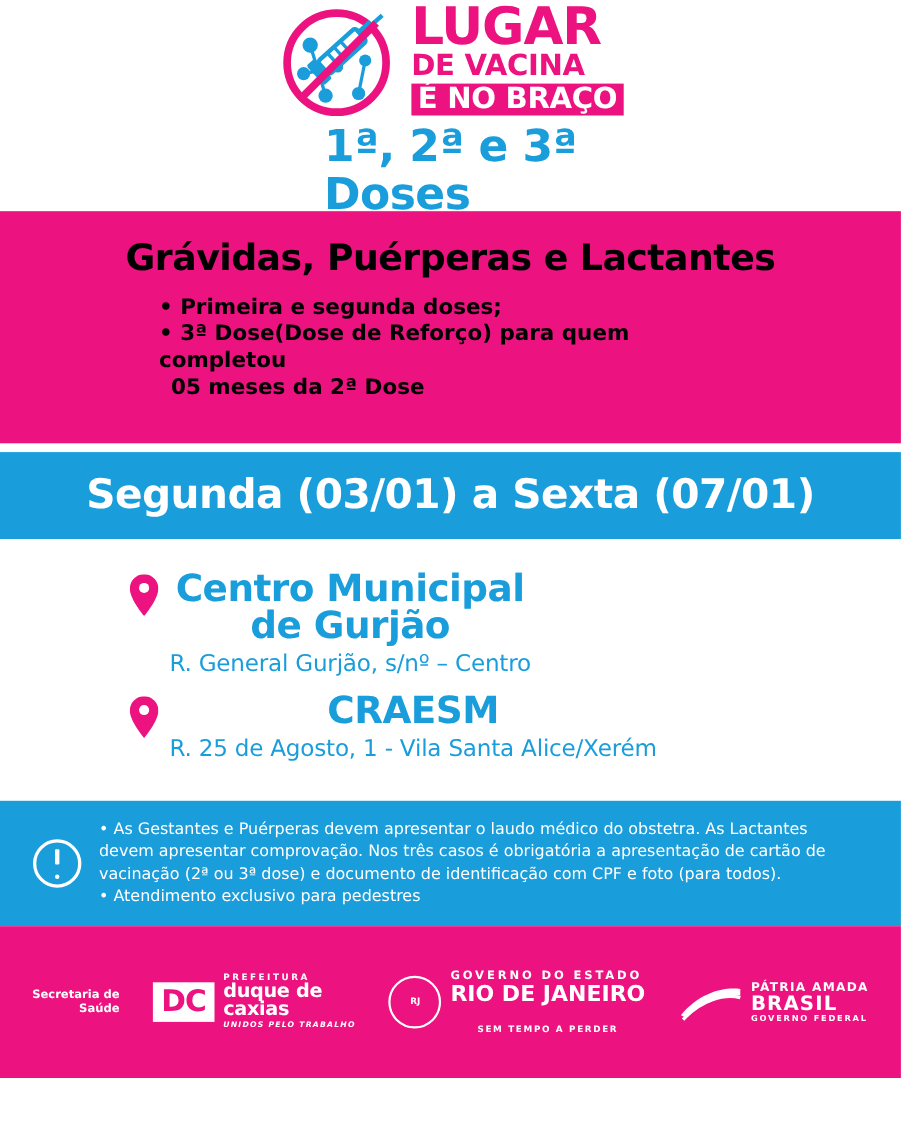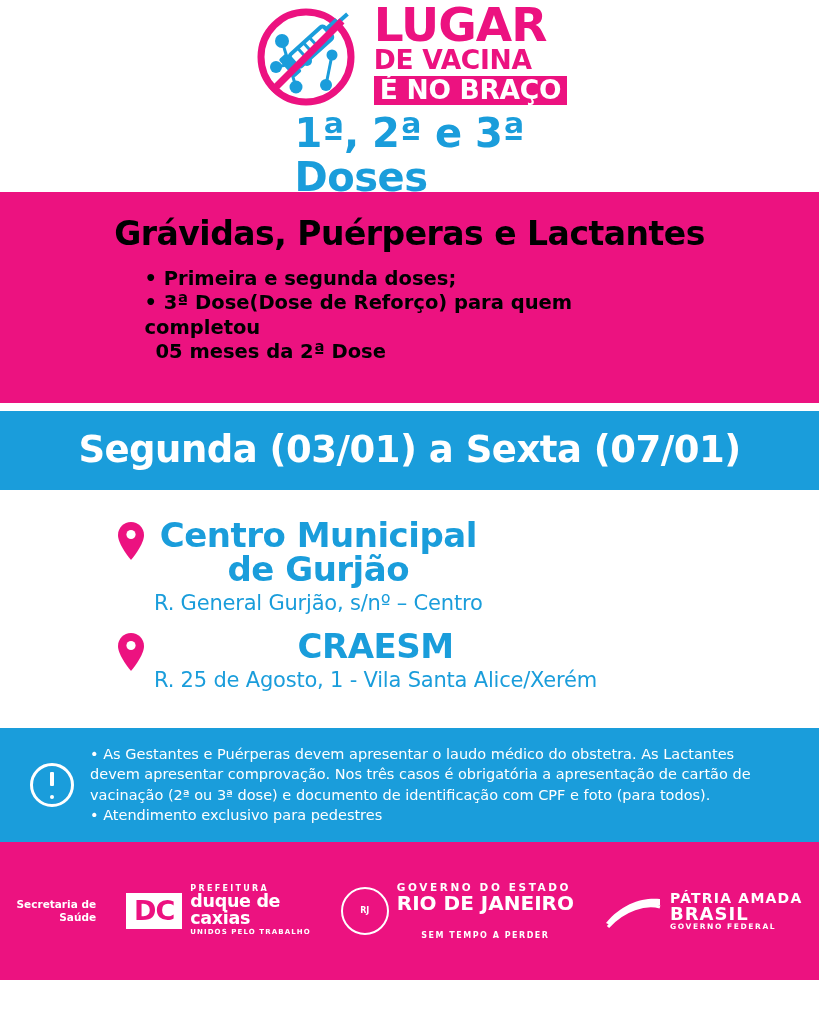--- a/index.html
+++ b/index.html
@@ -228,37 +228,37 @@
     color: #ec1280;
     font-size: 27px;
     font-weight: 800;
     padding: 4px 8px 5px 8px;
     line-height: 1;
     letter-spacing: -1px;
   }
   .dc-words { line-height: 1.02; }
   .dc-pref { font-size: 8px; font-weight: 700; letter-spacing: 2.3px; }
   .dc-name { font-size: 17.5px; font-weight: 800; line-height: 0.98; letter-spacing: -0.3px; }
-  .dc-sub { font-size: 7px; font-weight: 700; letter-spacing: 1.1px; margin-top: 2px; }
+  .dc-sub { font-size: 7px; font-weight: 700; letter-spacing: 1.1px; margin-top: 2px; font-style: italic; }
   .seal {
     width: 44px; height: 44px;
     border: 2px solid #ffffff;
     border-radius: 50%;
     display: flex; align-items: center; justify-content: center;
     font-size: 8px; font-weight: 700; text-align: center; line-height: 1;
   }
   .rj-words { line-height: 1.05; }
   .rj-gov { font-size: 10.5px; font-weight: 700; letter-spacing: 2.6px; }
   .rj-name { font-size: 20px; font-weight: 800; letter-spacing: 0px; }
   .rj-sub { font-size: 8px; font-weight: 700; letter-spacing: 1.5px; text-align: center; margin-top: 18px; }
   .br-flagmark {
     width: 58px; height: 36px; flex: 0 0 58px;
   }
   .br-words { line-height: 1.05; }
-  .br-patria { font-size: 14px; font-weight: 700; letter-spacing: 1.2px; }
+  .br-patria { font-size: 11px; font-weight: 700; letter-spacing: 1.2px; }
   .br-name { font-size: 18px; font-weight: 800; letter-spacing: 1px; line-height: 1; }
   .br-sub { font-size: 7.5px; font-weight: 700; letter-spacing: 1.6px; }
 </style>
 </head>
 <body>
 
 <div class="poster">
 
   <div class="header">
     <div class="logo-block">

